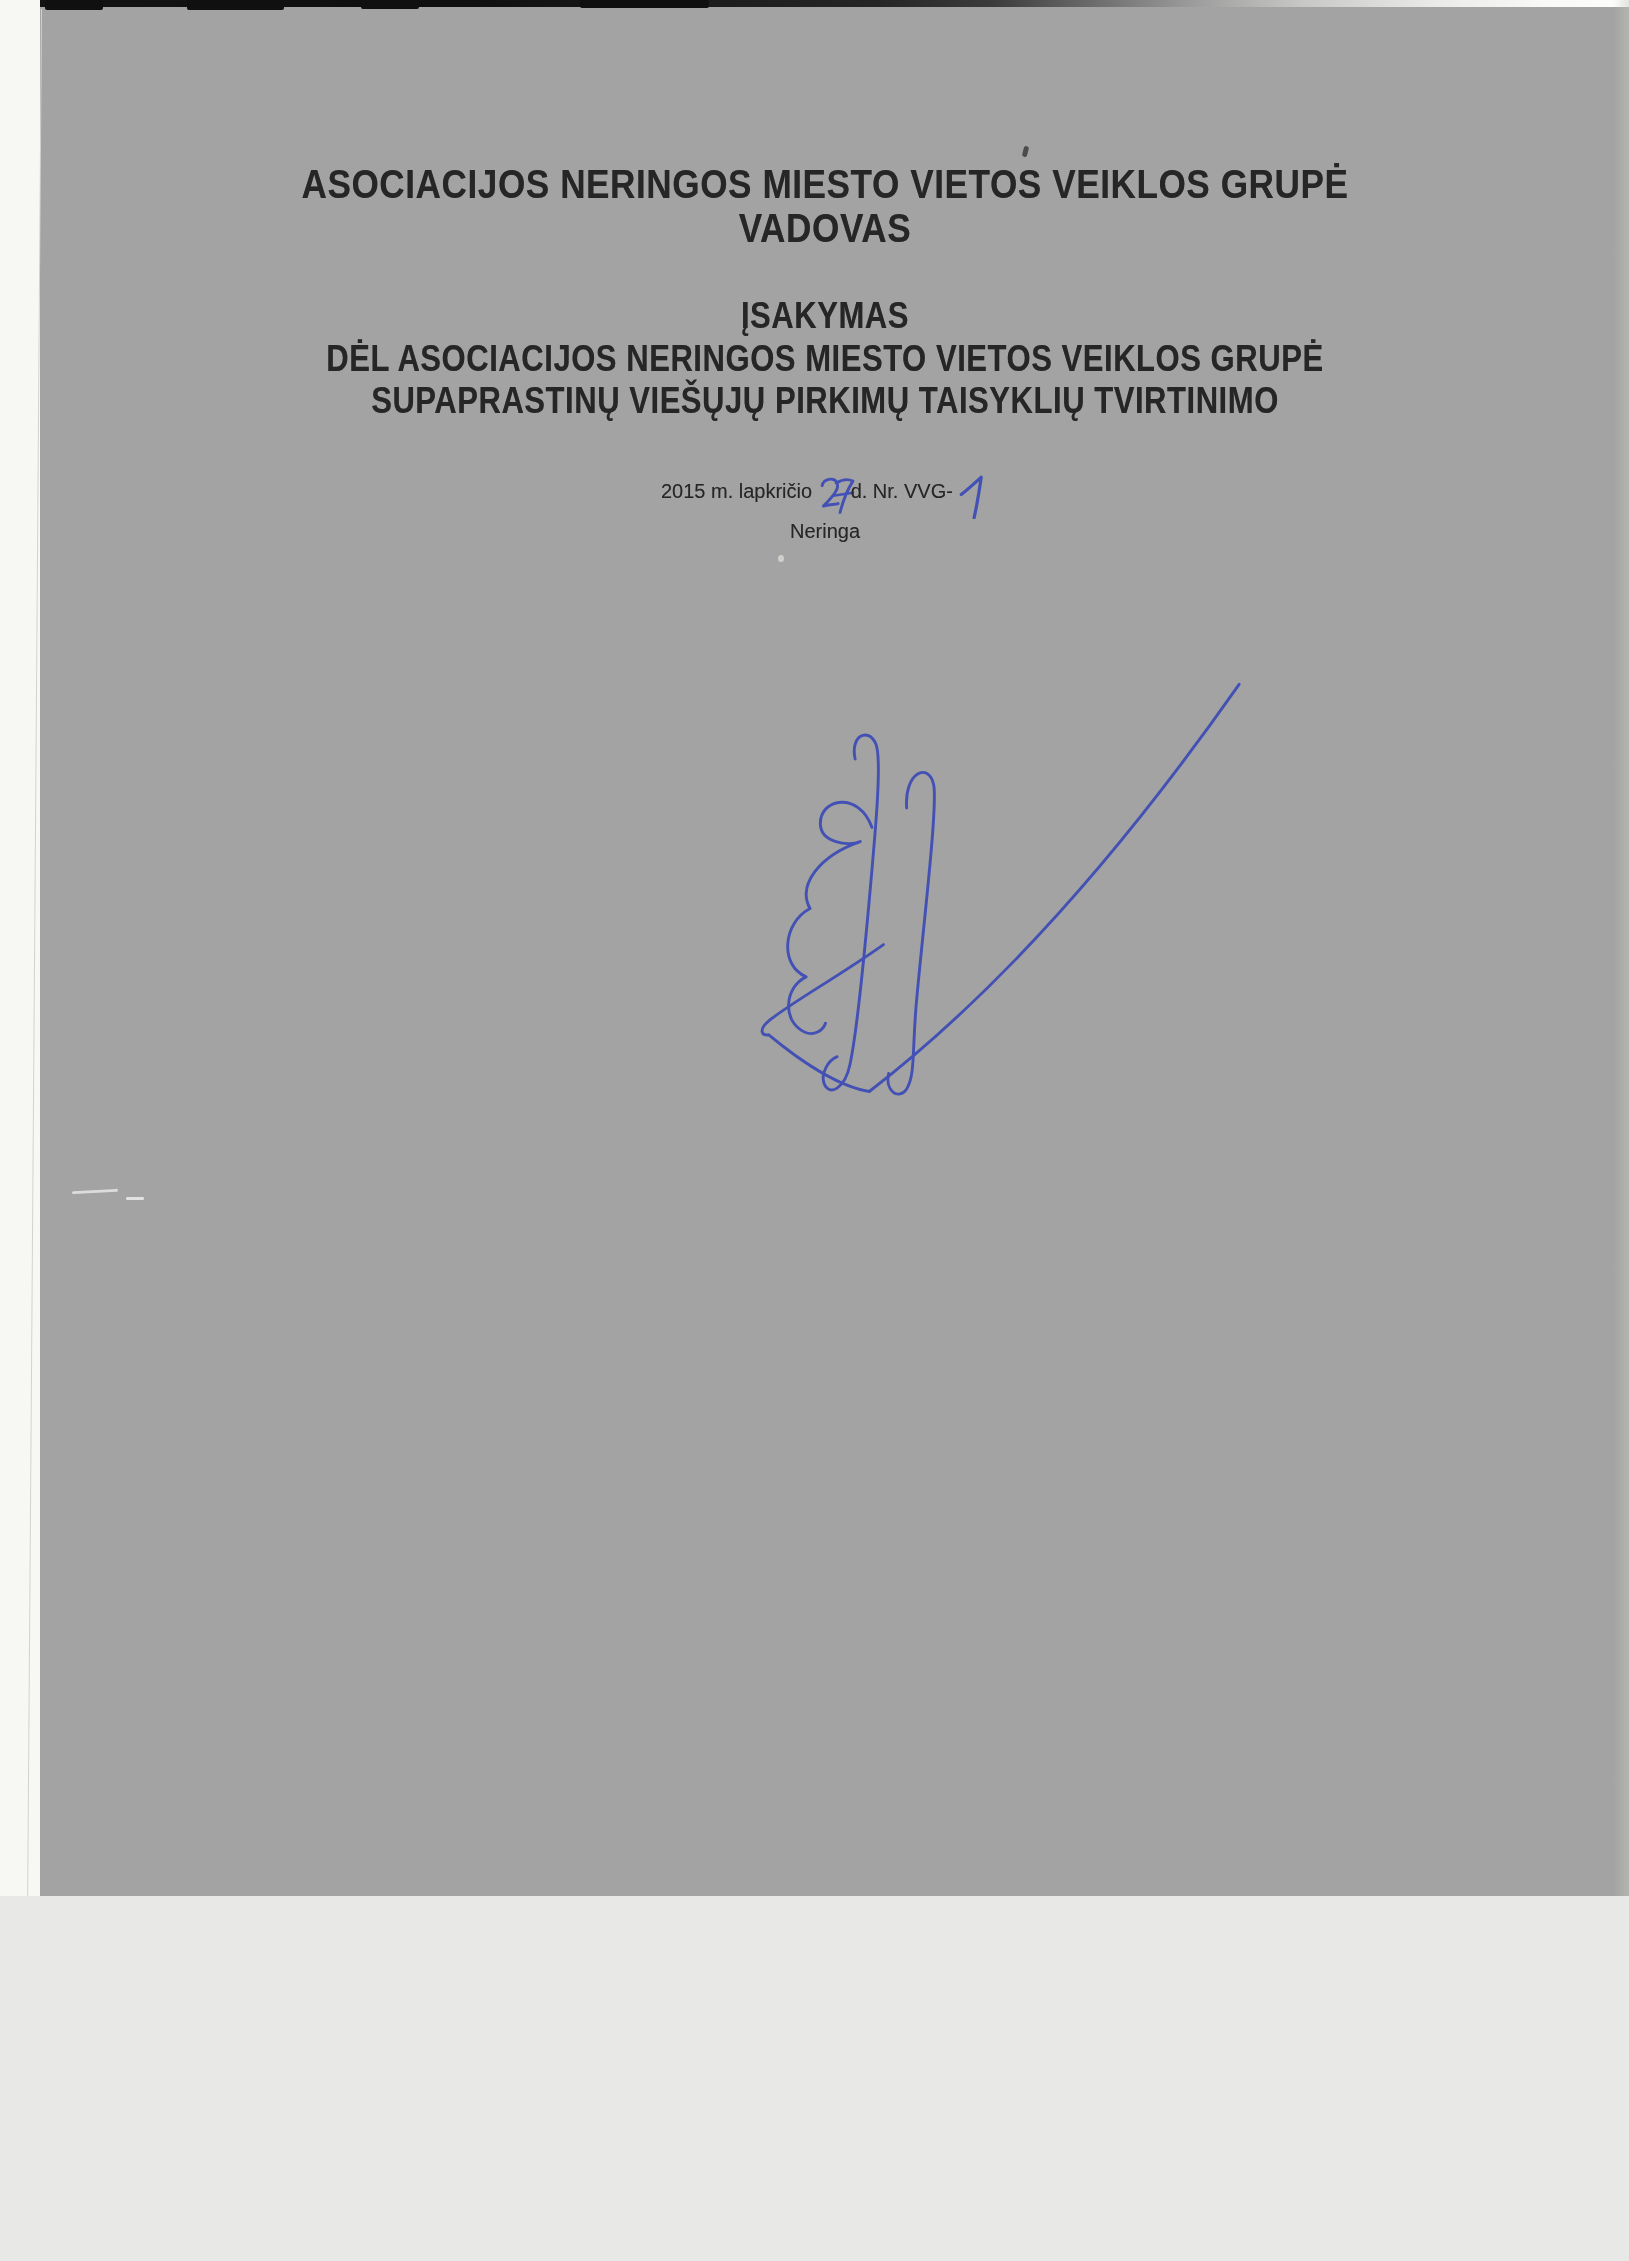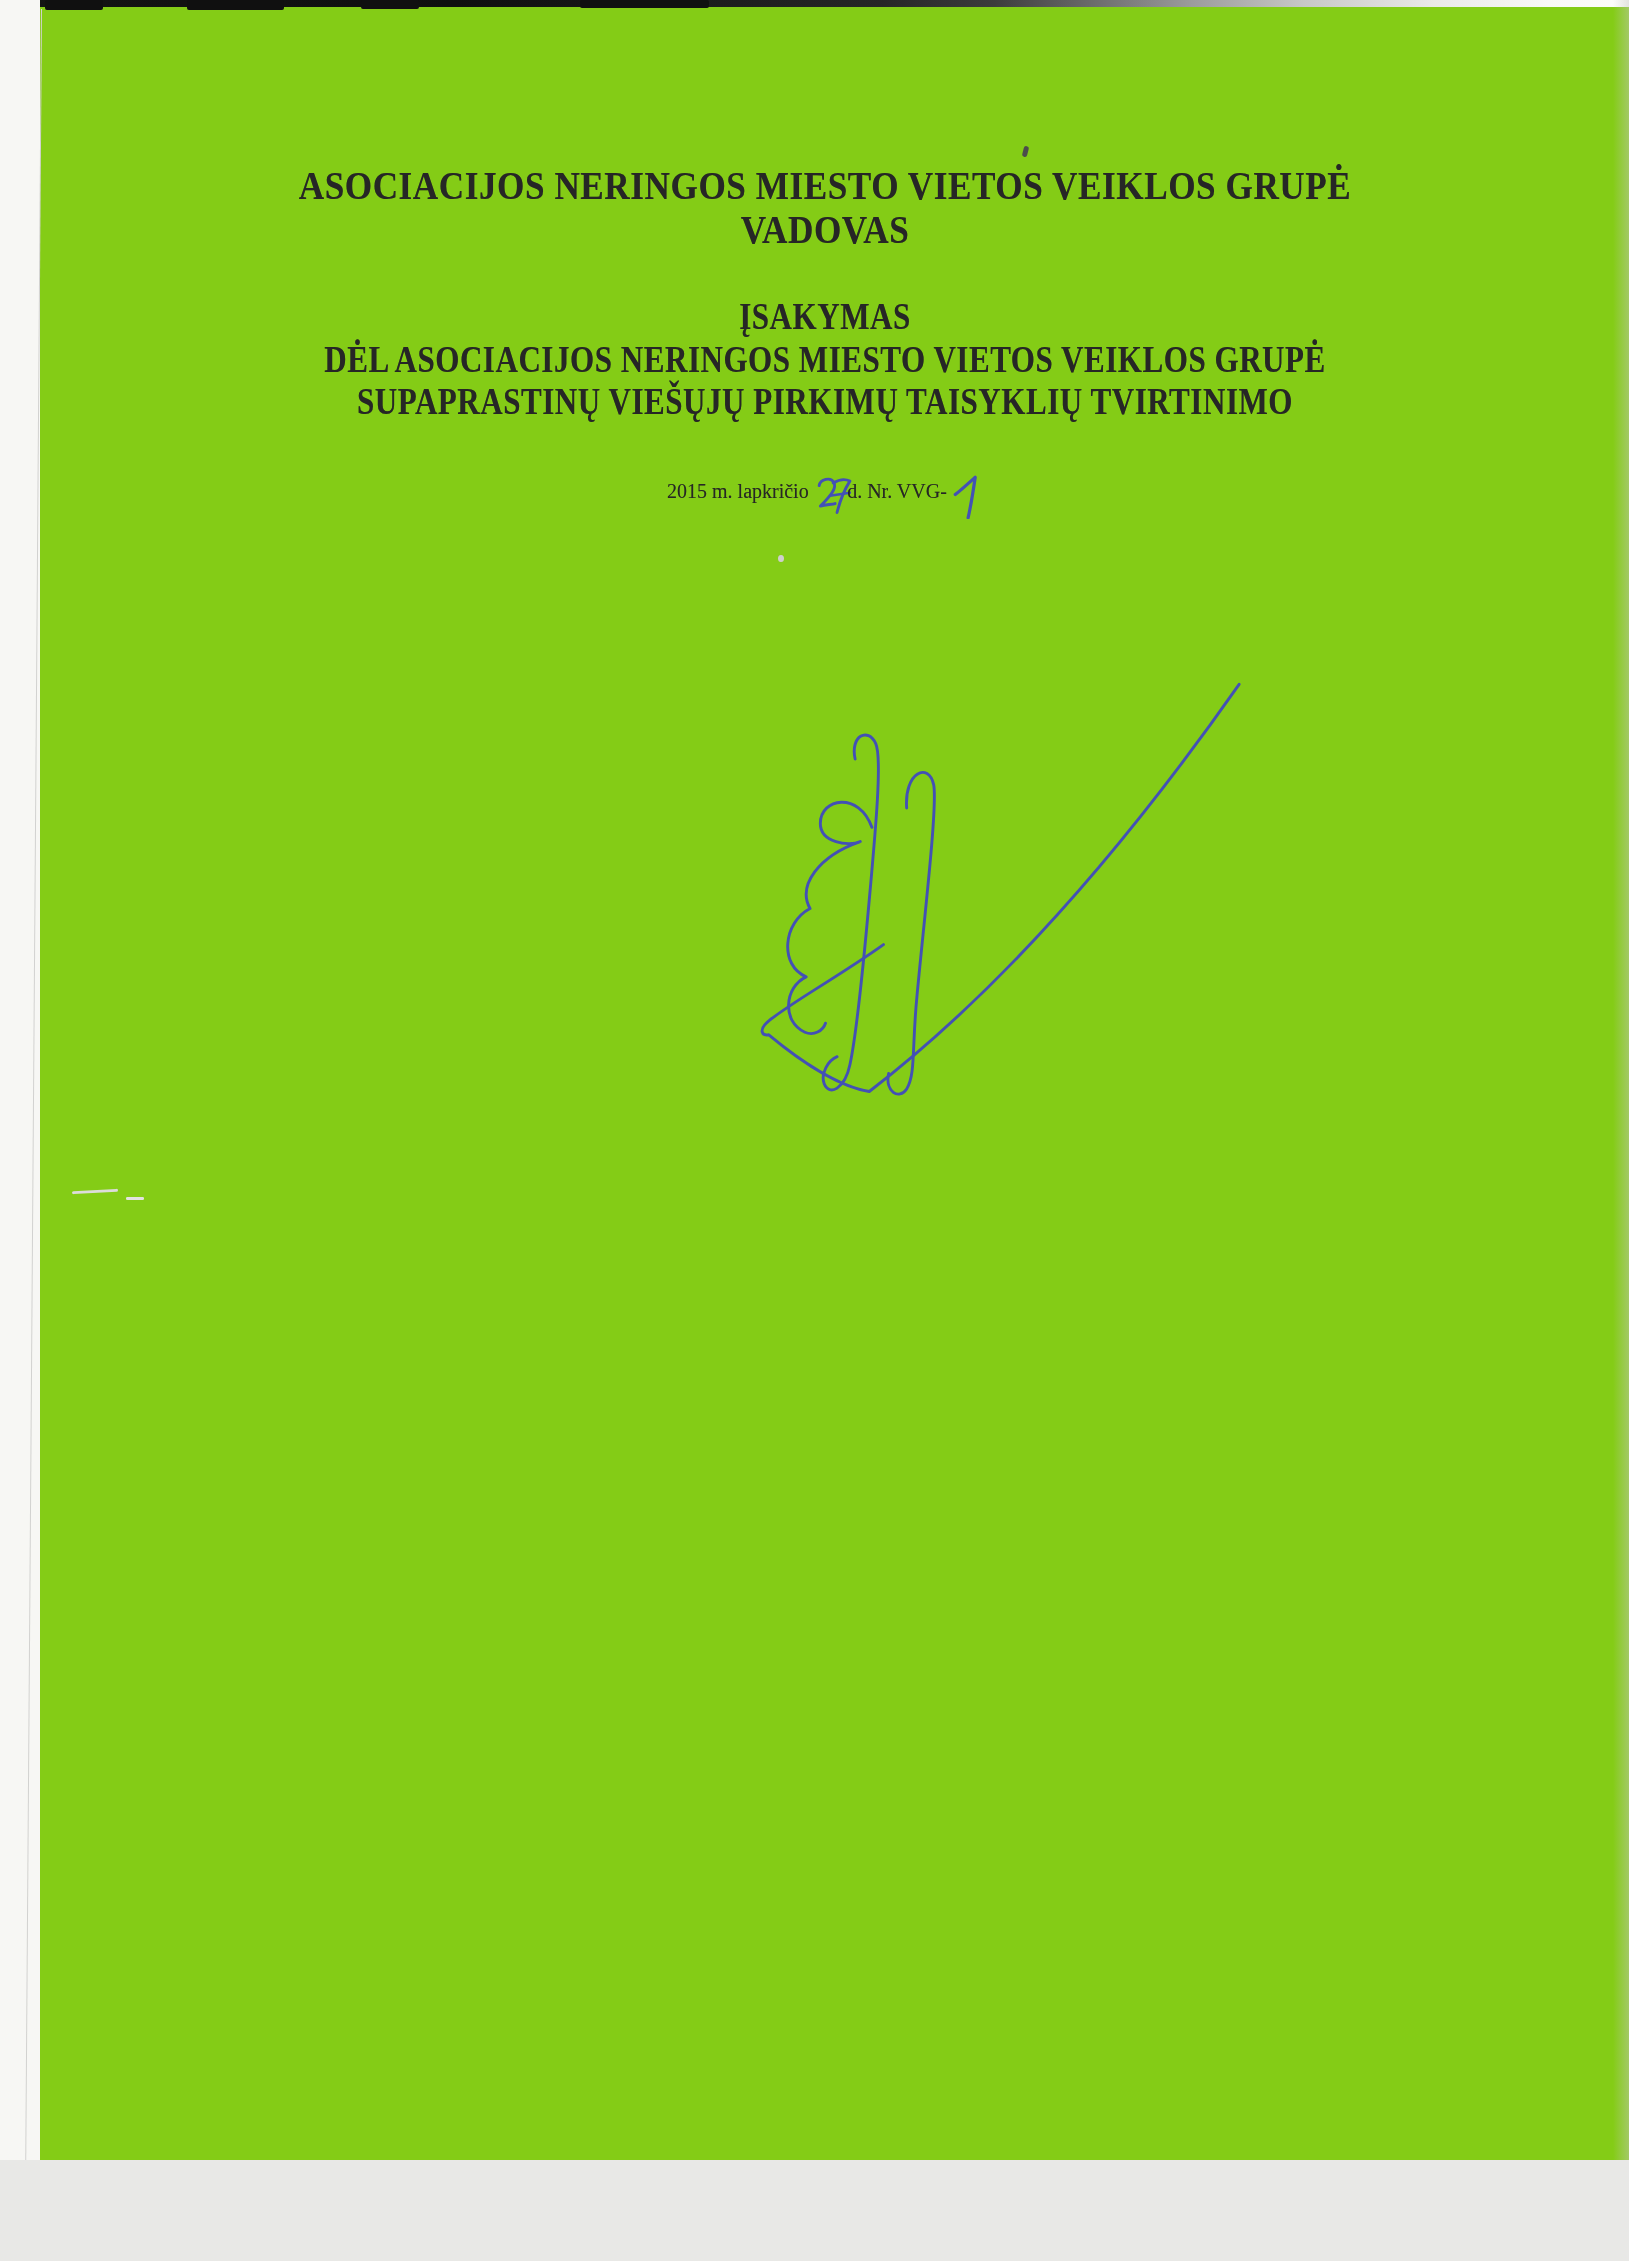--- a/index.html
+++ b/index.html
@@ -3,24 +3,24 @@
 <meta charset="utf-8">
 <style>
   html, body {
     margin: 0;
     padding: 0;
     background: #e8e8e6;
   }
   .page {
     position: relative;
     width: 1630px;
-    height: 2160px;
-    background: #84cc16;
+    height: 1896px;
+    background: #a3a3a3;
     overflow: hidden;
-    font-family: Liberation Serif, serif;
+    font-family: Liberation Sans, sans-serif;
     color: var(--text, #262626);
   }
   
   .scan-top-strip {
     position: absolute; left: 0; top: 0; width: 100%; height: 7px;
     background: linear-gradient(to right,
       #141414 0%, #0f0f0f 28%, #1b1b1b 42%, #262626 54%,
       #3c3c3c 61%, #6b6b6b 67%, #9b9b9b 73%, #c8c8c6 80%,
       #eaeae8 88%, #f9f9f7 95%, #fdfdfc 100%);
   }
@@ -109,20 +109,21 @@
     <svg class="ink hand-num hand-27" width="41" height="43" viewBox="0 0 64 66">
       <path d="M 8 16 C 10 6 26 2 31 11 C 36 20 26 32 10 48 C 18 45 28 46 33 44" stroke-width="4.5"></path>
       <path d="M 30 12 C 40 6 50 6 56 9 C 49 20 41 38 36 58" stroke-width="4.5"></path>
       <path d="M 25 32 L 56 27" stroke-width="4"></path>
     </svg>
     <span>d. Nr. VVG-</span>
     <svg class="ink hand-num hand-1" width="31" height="45" viewBox="0 0 48 70">
       <path d="M 5 32 C 15 24 27 13 36 5 C 33 26 29 50 25 68" stroke-width="5"></path>
     </svg>
   </div>
+  <div class="place-line bodytext">Neringa</div>
 
   <div class="para-block bodytext">
   </div>
 
 
   <svg class="ink signature-svg" width="542" height="451" viewBox="0 0 840 700">
 
     <path d="M 232 238 C 212 182 152 192 152 232 C 152 262 196 268 214 260
              C 150 282 116 328 136 364 C 94 386 88 452 130 470
              C 96 486 92 540 128 556 C 142 562 156 554 160 542" stroke-width="4.5"></path>

